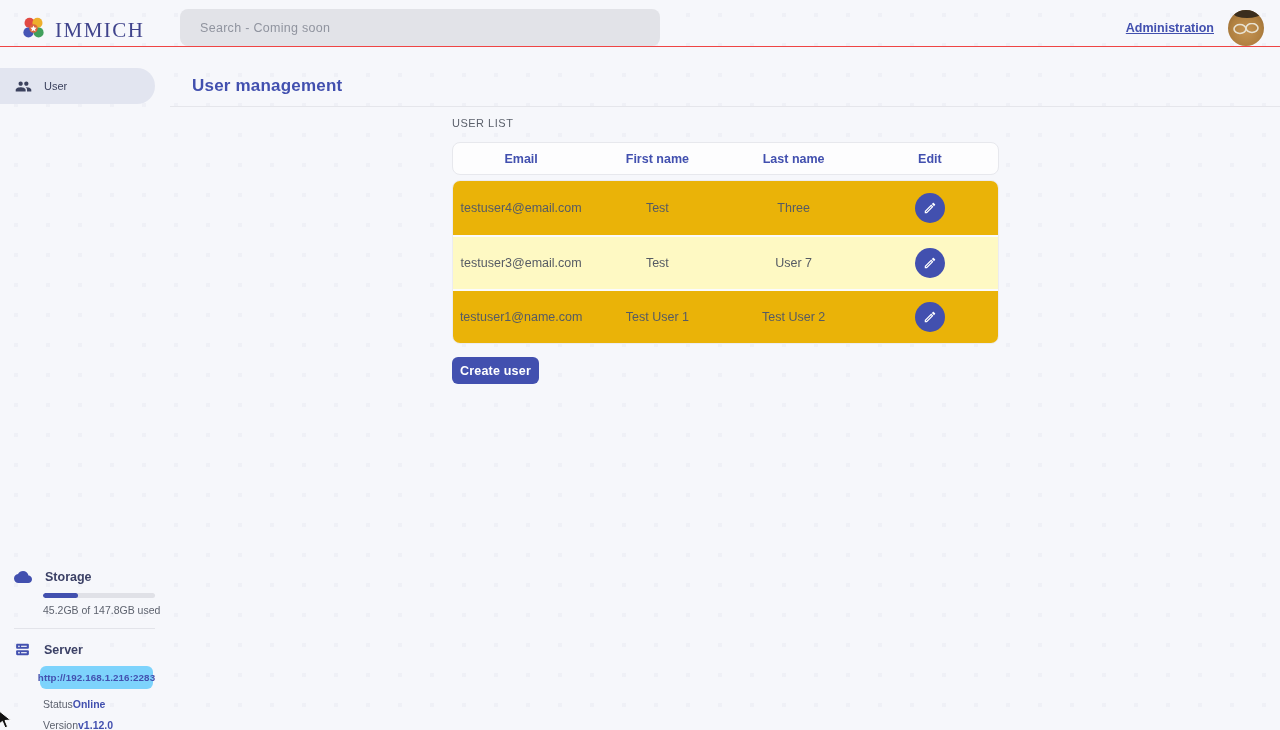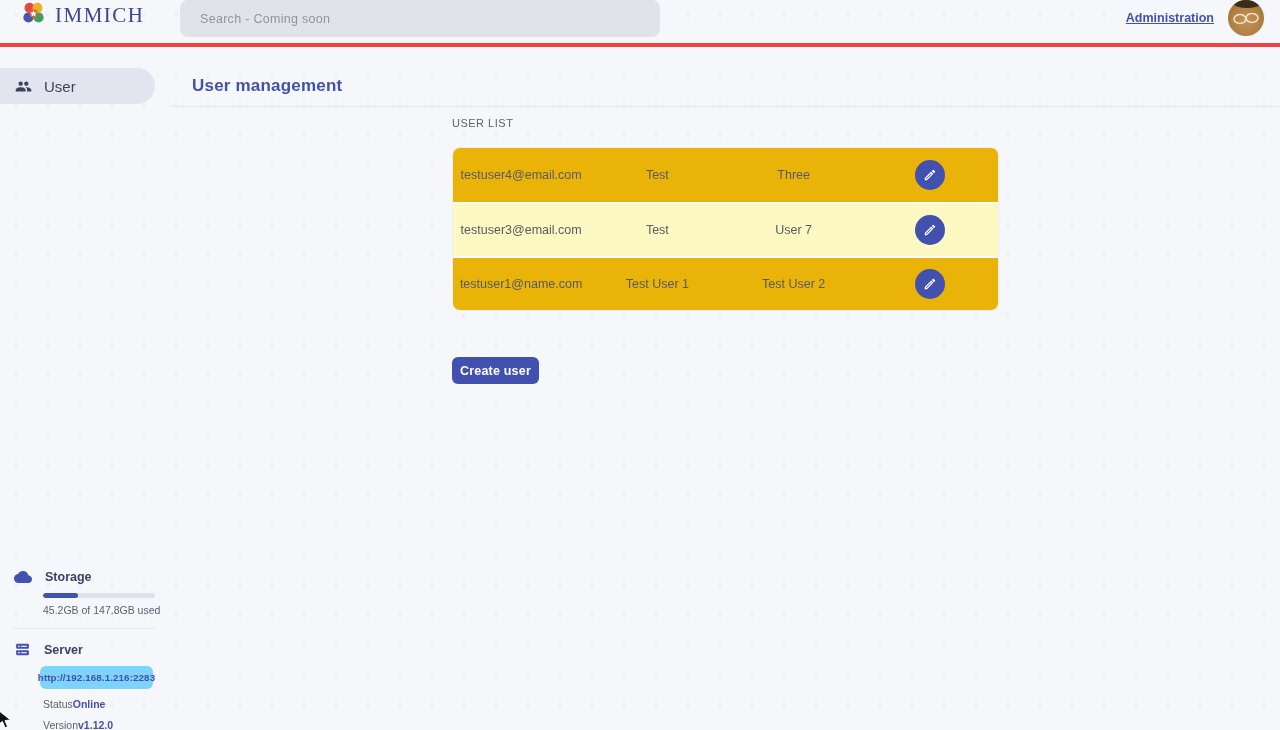--- a/index.html
+++ b/index.html
@@ -9,22 +9,22 @@
     background-color:#f6f7fb;
     background-image: radial-gradient(rgba(96,102,148,0.045) 2.2px, transparent 2.2px);
     background-size:32px 30px;
     color:#555a63;
     position:relative;
   }
 
   
   .header {
     position:absolute; top:0; left:0; right:0; height:47px;
-    border-bottom:4px solid #ef4444;
-    display:flex; align-items:flex-start;
+    border-bottom:1px solid #ef4444;
+    display:flex; align-items:flex-end;
   }
   .brand { display:flex; align-items:center; gap:8px; padding-left:20px; width:160px; }
   .brand-text {
     font-family:"Liberation Serif", serif;
     font-size:21px; letter-spacing:1.5px; color:#40448c; font-weight:500;
   }
   .search-wrap { margin-left:20px; }
   .search-input {
     width:480px; height:37px; border:none; outline:none;
     background:#e2e3e8; border-radius:8px; padding:0 20px;
@@ -46,21 +46,21 @@
     background:#3a2d1d; border-radius:0 0 50% 50%;
   }
   .avatar .glasses { position:absolute; left:4px; top:13px; }
 
   
   .sidebar-pill {
     position:absolute; top:68px; left:0; width:155px; height:36px;
     background:#e2e5f0; border-radius:0 18px 18px 0;
     display:flex; align-items:center; gap:12px; padding-left:15px; cursor:pointer;
   }
-  .sidebar-pill .label { font-size:15px; color:#3c425e; font-weight:500; }
+  .sidebar-pill .label { font-size:11px; color:#3c425e; font-weight:500; }
 
   .side-footer { position:absolute; left:0; top:568px; width:170px; }
   .sf-row { display:flex; align-items:center; gap:13px; padding-left:14px; }
   .sf-title { font-size:12.5px; font-weight:700; color:#3c4166; }
   .progress-track {
     margin:7px 0 0 43px; width:112px; height:5px; border-radius:3px; background:#e0e1e7;
     overflow:hidden;
   }
   .progress-fill { height:100%; background:#4250af; border-radius:3px; }
   .sf-caption { margin:6px 0 0 43px; font-size:10.5px; color:#5d626e; }
@@ -194,20 +194,26 @@
     <span class="k">Version</span>
     <span class="v">v1.12.0</span>
   </div>
 </div>
 
 <div class="page-title">User management</div>
 <div class="main-divider"></div>
 <div class="section-label">USER LIST</div>
 
 <div class="table-wrap">
+  <div class="thead">
+    <div>Email</div>
+    <div>First name</div>
+    <div>Last name</div>
+    <div>Edit</div>
+  </div>
 
   <div class="tbody">
     <div class="trow odd">
       <div>testuser4@email.com</div>
       <div>Test</div>
       <div>Three</div>
       <div class="edit-cell">
         <button class="edit-btn">
           <span style="display:flex">
             <svg width="14" height="14" viewBox="0 0 24 24" fill="#ffffff">

